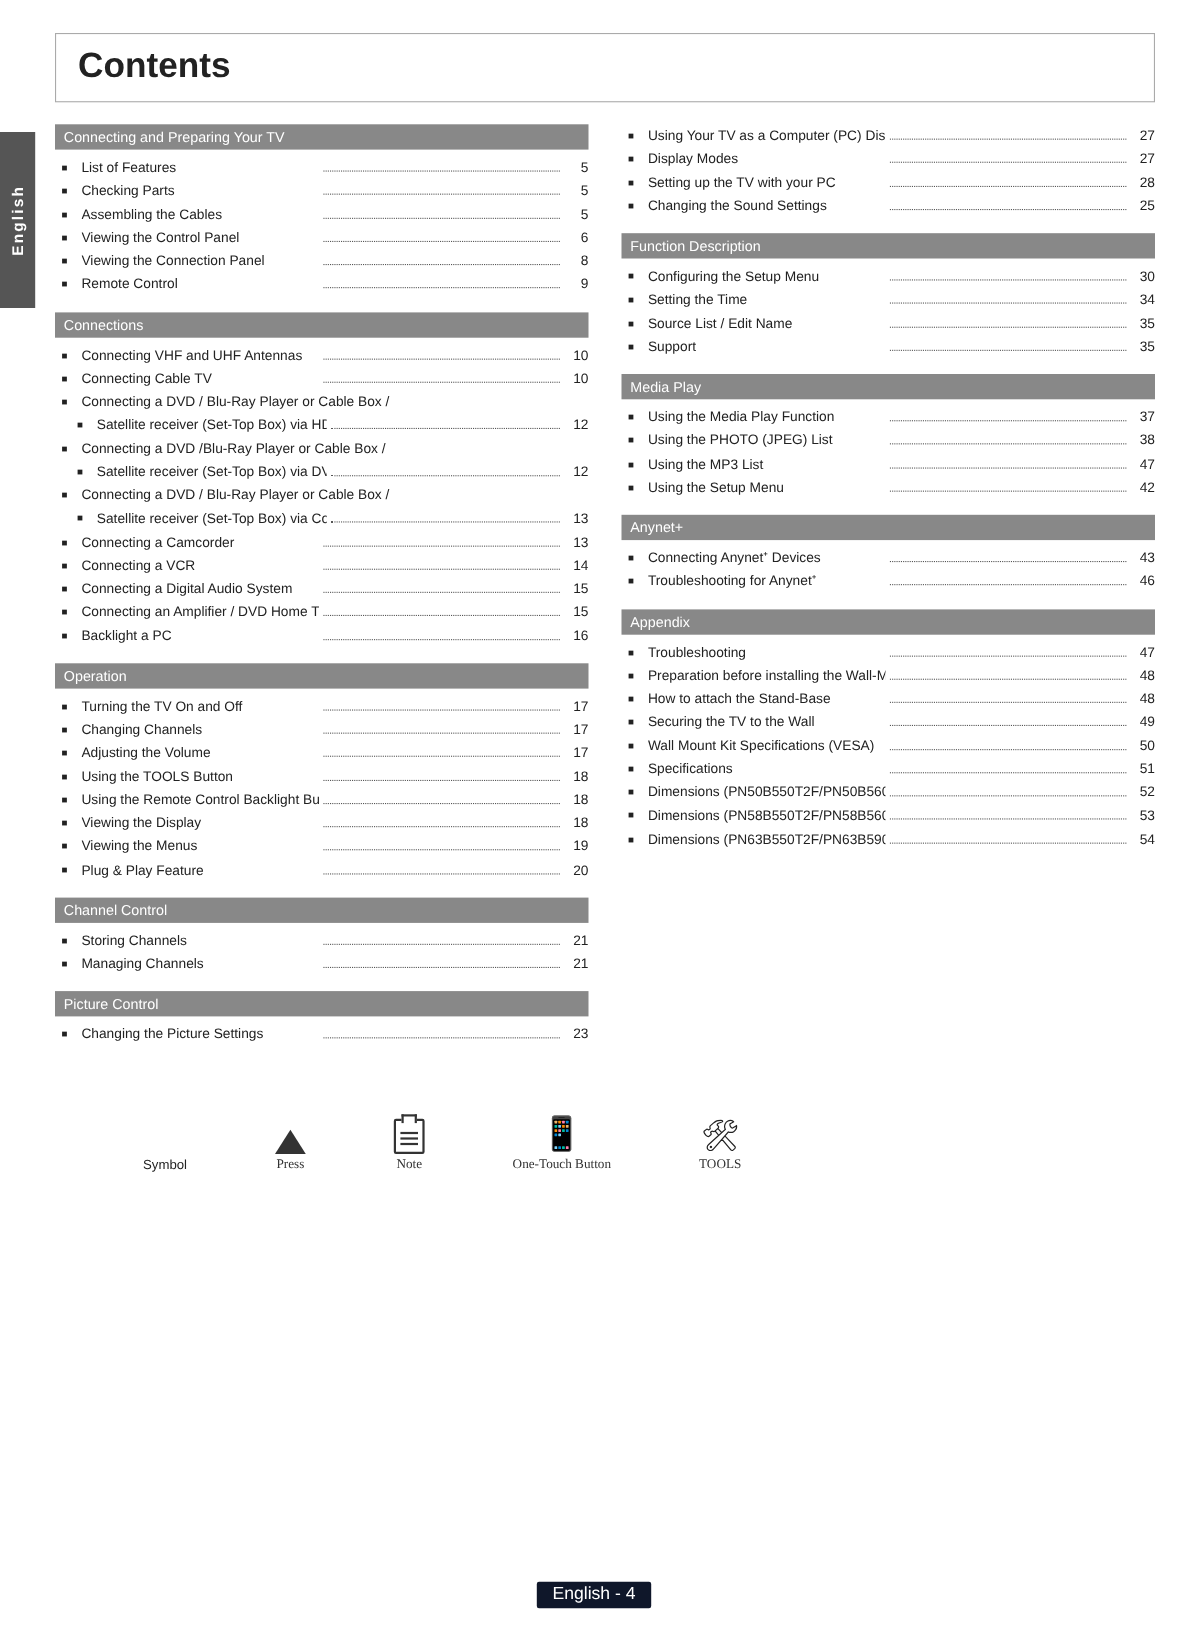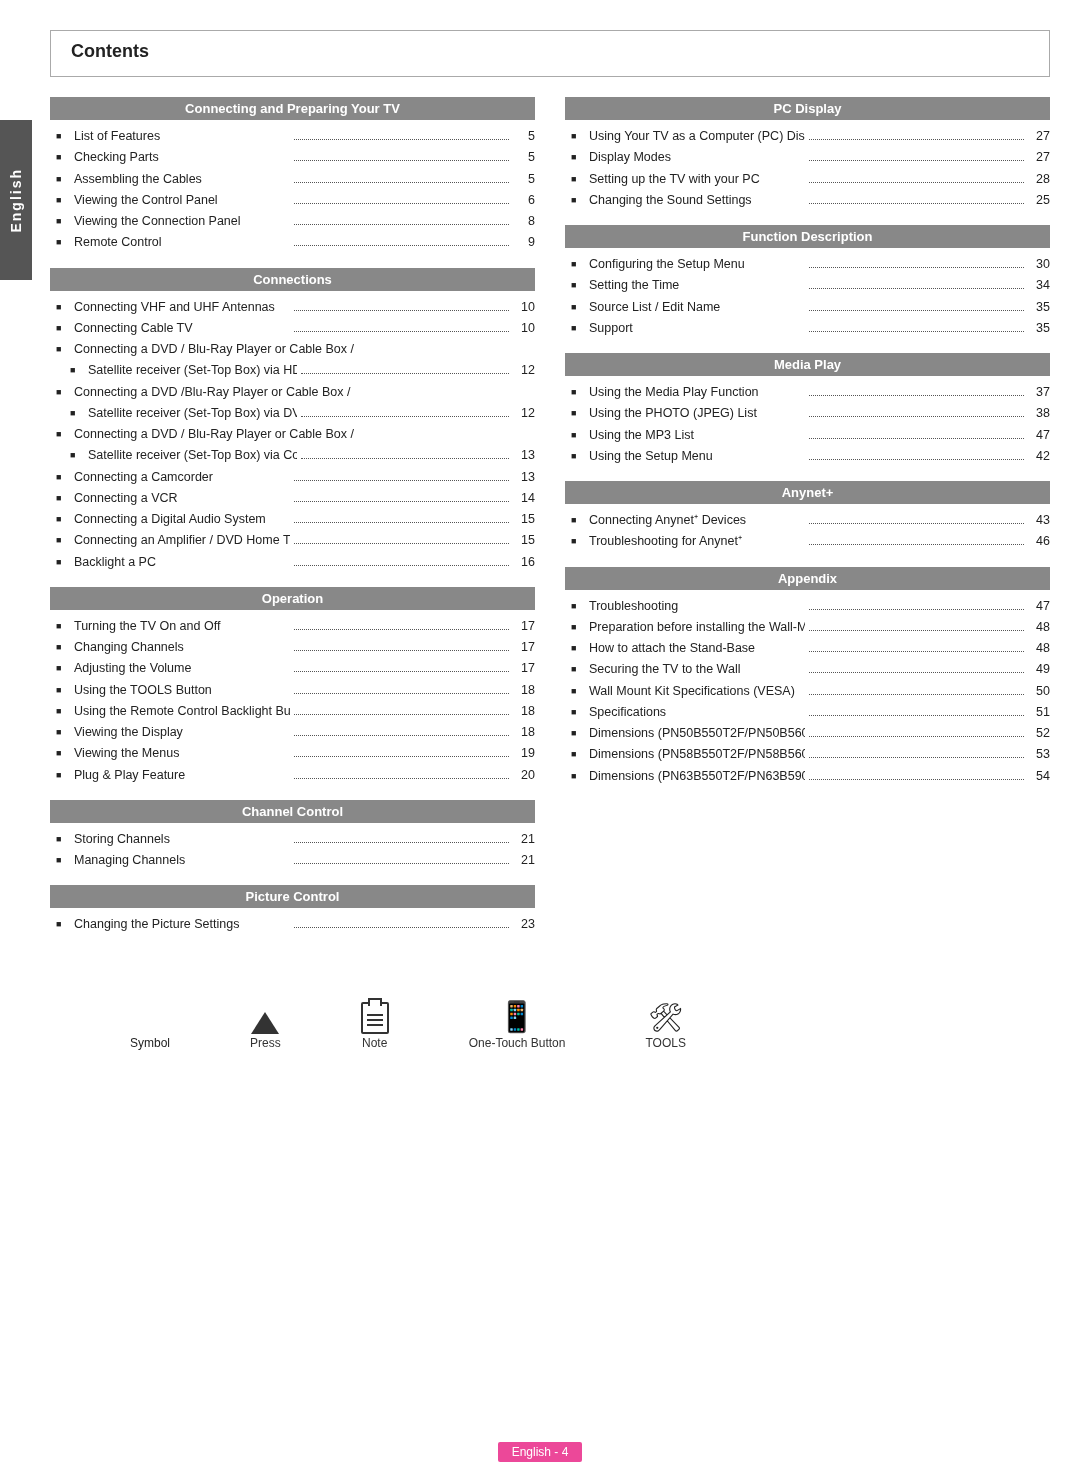--- a/index.html
+++ b/index.html
@@ -49,21 +49,21 @@
       padding-top: 30px;
     }
 
     
     .title-box {
       border: 1.5px solid #aaa;
       padding: 10px 20px 14px 20px;
       margin-bottom: 20px;
     }
     .title-box h1 {
-      font-size: 18px;
+      font-size: 32px;
       font-weight: bold;
       color: #222;
     }
 
     
     .columns {
       display: flex;
       gap: 30px;
     }
     .col-left {
@@ -71,25 +71,24 @@
     }
     .col-right {
       flex: 1;
     }
 
     
     .section-header {
       background: #888;
       color: #fff;
       font-size: 13px;
-      font-weight: bold;
+      font-weight: normal;
       padding: 4px 8px;
       margin-bottom: 6px;
       margin-top: 14px;
-      text-align: center;
     }
     .section-header:first-child {
       margin-top: 0;
     }
 
     
     .toc-item {
       display: flex;
       align-items: baseline;
       font-size: 12.5px;
@@ -135,39 +134,40 @@
     }
     .symbol-item {
       display: flex;
       flex-direction: column;
       align-items: center;
       margin-right: 80px;
     }
     .symbol-label {
       font-size: 12px;
       color: #333;
+      font-family: Liberation Serif, serif;
     }
     .symbol-bold {
       font-weight: normal;
       font-size: 12px;
     }
 
     
     .page-footer {
       position: absolute;
       bottom: 20px;
       left: 0;
       right: 0;
       display: flex;
       justify-content: center;
     }
     .page-footer-badge {
-      background: #ec4899;
+      background: #0f172a;
       color: #fff;
-      font-size: 12px;
+      font-size: 16px;
       padding: 3px 14px;
       border-radius: 2px;
     }
 
     
     .icon-press {
       width: 0;
       height: 0;
       border-left: 14px solid transparent;
       border-right: 14px solid transparent;
@@ -413,21 +413,20 @@
           <div class="section-header">Picture Control</div>
           <div class="toc-item">
             <span class="bullet">■</span>
             <span class="label">Changing the Picture Settings</span>
             <span class="dots"></span>
             <span class="page-num">23</span>
           </div>
         </div>
 
       <div class="col-right" id="right-col">
-          <div class="section-header">PC Display</div>
           <div class="toc-item">
             <span class="bullet">■</span>
             <span class="label">Using Your TV as a Computer (PC) Display</span>
             <span class="dots"></span>
             <span class="page-num">27</span>
           </div>
           <div class="toc-item">
             <span class="bullet">■</span>
             <span class="label">Display Modes</span>
             <span class="dots"></span>

